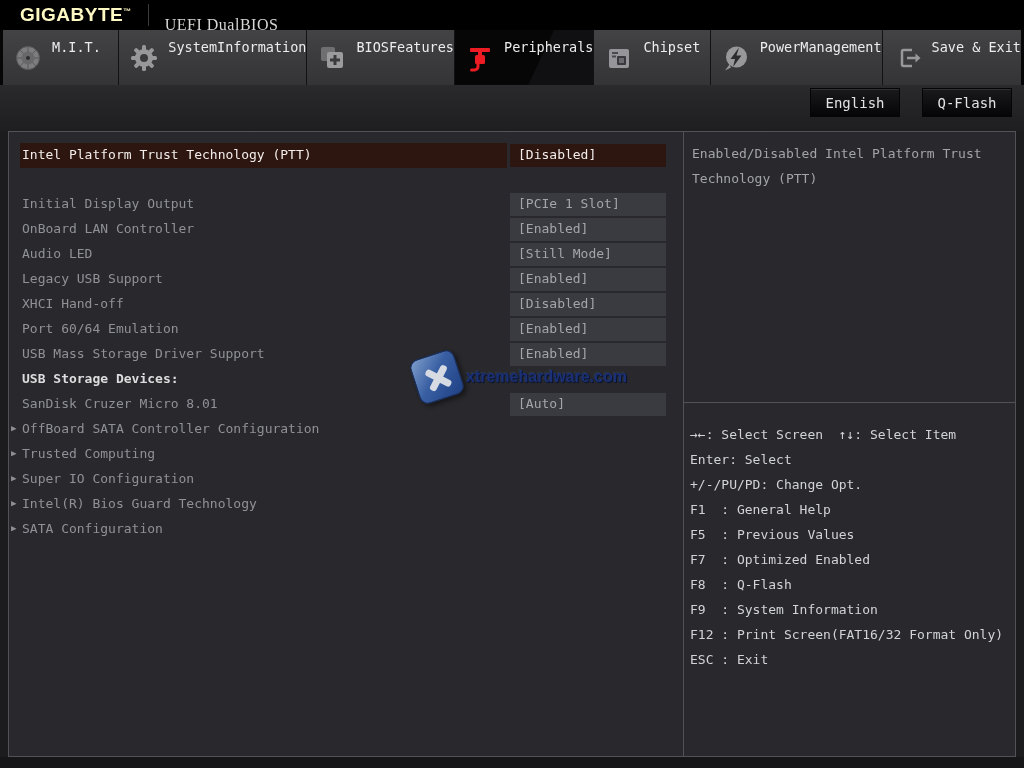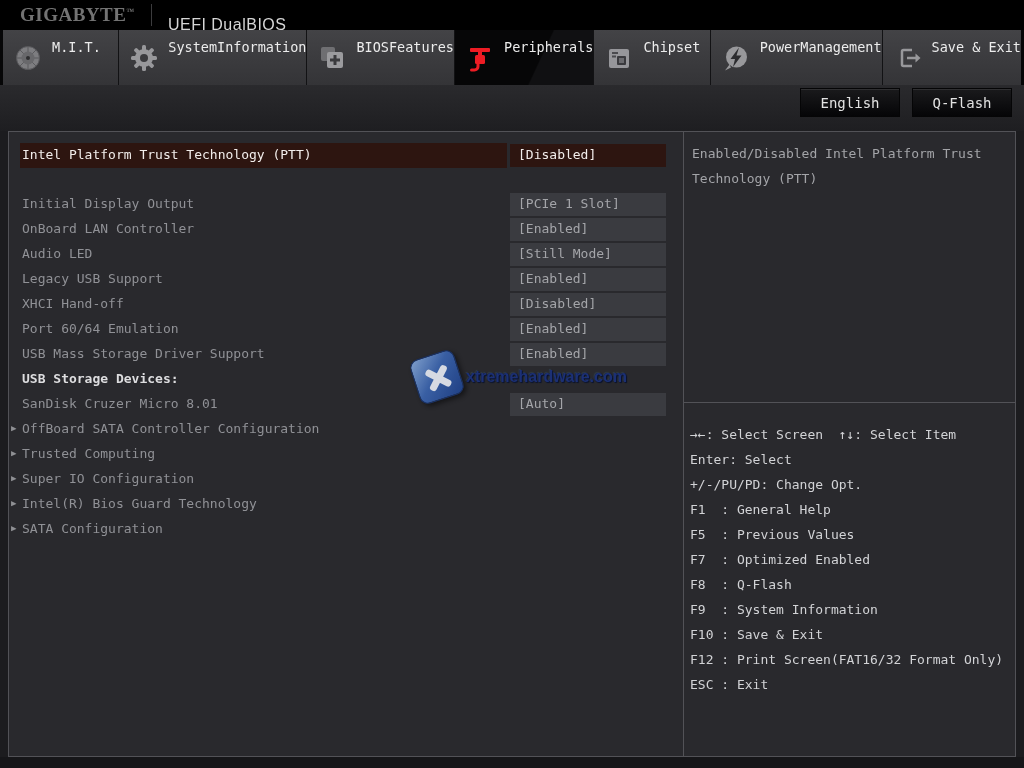--- a/index.html
+++ b/index.html
@@ -3,45 +3,45 @@
 <meta charset="utf-8">
 <style>
   * { margin:0; padding:0; box-sizing:border-box; }
   html,body { width:1024px; height:768px; background:#1c1c1f; overflow:hidden; }
   .screen { position:relative; width:1024px; height:768px; background:#1c1c1f;
             font-family:"DejaVu Sans Mono", monospace; }
 
   
   .topbar { position:absolute; top:0; left:0; width:1024px; height:30px;
             background:#000; display:flex; align-items:center; }
-  .brand { margin-left:20px; font-family:Liberation Serif, serif;
-           font-weight:bold; font-size:19px; color:#737373; letter-spacing:.5px;text-align:right; }
+  .brand { margin-left:20px; font-family:Liberation Sans, sans-serif;
+           font-weight:bold; font-size:19px; color:#fef9c3; letter-spacing:.5px;text-align:right; }
   .brand sup { font-size:8px; vertical-align:super; }
   .topbar-divider { width:1px; height:22px; background:#3c3c3e; margin:0 16px; }
-  .uefi-title { font-family:Liberation Sans, sans-serif; font-size:16px;
+  .uefi-title { font-family:Liberation Serif, serif; font-size:16px;
                 color:#d6d6d6; letter-spacing:.5px;margin-top:20px; }
 
   
   .tabbar { position:absolute; top:30px; left:0; width:1024px; height:55px;
             background:#060607; display:flex; padding:0 3px; }
   .tab { flex:1; display:flex; align-items:center; padding-left:10px;
          background:linear-gradient(180deg,#434346 0%,#343437 100%);
          border-right:1px solid #121214; cursor:default; }
   .tab:last-child { border-right:none; }
   .tab.active { background:linear-gradient(115deg,#060607 60%,#101012 61%); }
   .tab-icon { width:30px; height:30px; margin-right:9px; flex-shrink:0; }
   .tab-labels { display:flex; flex-direction:row; justify-content:flex-end;
                 height:40px; padding-bottom:2px; }
   .tab-labels span { display:block; color:#ececec; font-size:13.5px;
                      line-height:18px; white-space:nowrap; }
 
   
   .subbar { position:absolute; top:85px; left:0; width:1024px; height:46px;
             background:linear-gradient(180deg,#2a2a2d 0%,#1e1e21 100%); }
-  .flat-btn { position:absolute; top:3px; height:29px; width:100px;
+  .flat-btn { position:absolute; top:3px; height:29px; width:90px;
               background:linear-gradient(180deg,#1a1a1c 0%,#050507 100%);
               border:1px solid #050506; box-shadow:inset 0 1px 0 #303032;
               color:#e2e2e2; font-size:14px; font-family:"DejaVu Sans Mono",monospace;
               display:flex; align-items:center; justify-content:center; }
   .btn-english { right:124px; }
   .btn-qflash  { right:12px; }
 
   
   .content { position:absolute; top:131px; left:8px; width:1008px; height:626px;
              border:1px solid #525257; background:#29292d; display:flex; }
@@ -283,21 +283,20 @@
       <div class="help-section">Enabled/Disabled Intel Platform Trust Technology (PTT)</div>
       <div class="legend-section">
         <span class="legend-line">→←: Select Screen  ↑↓: Select Item</span>
         <span class="legend-line">Enter: Select</span>
         <span class="legend-line">+/-/PU/PD: Change Opt.</span>
         <span class="legend-line">F1  : General Help</span>
         <span class="legend-line">F5  : Previous Values</span>
         <span class="legend-line">F7  : Optimized Enabled</span>
         <span class="legend-line">F8  : Q-Flash</span>
         <span class="legend-line">F9  : System Information</span>
-        <span class="legend-line">F10 : Save &amp; Exit</span>
         <span class="legend-line">F12 : Print Screen(FAT16/32 Format Only)</span>
         <span class="legend-line">ESC : Exit</span>
       </div>
     </div>
 
   </div>
 
   <div class="watermark">
     <div class="wm-badge"></div>
     <span class="wm-text">xtremehardware.com</span>

